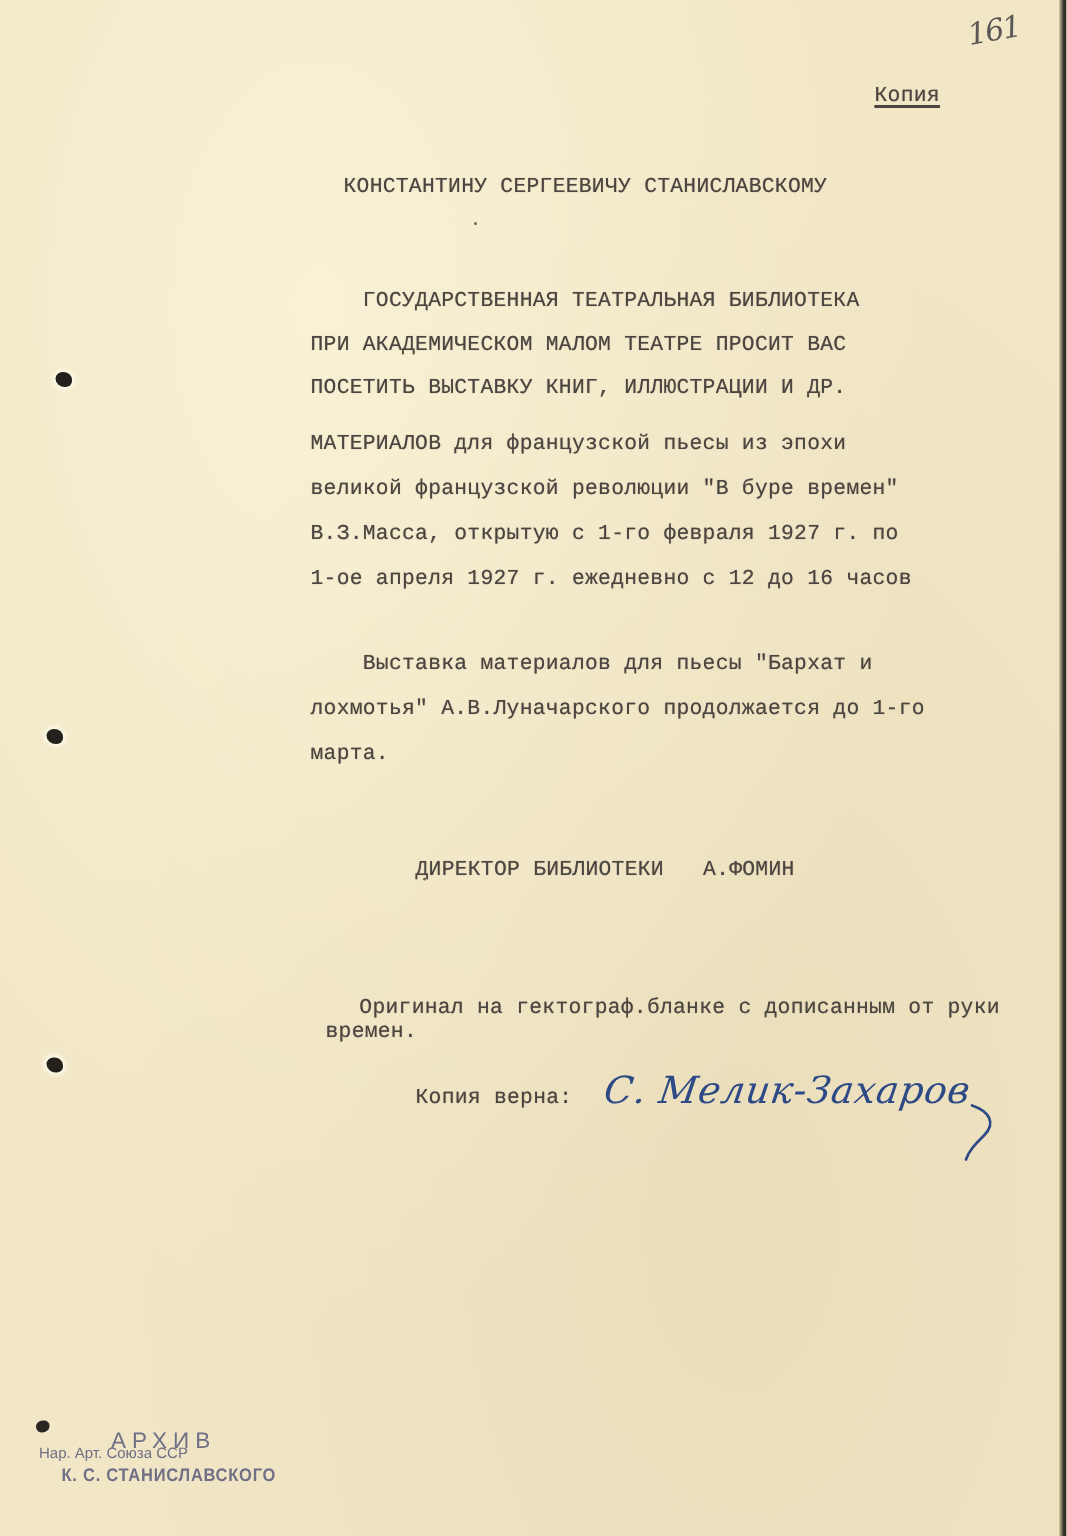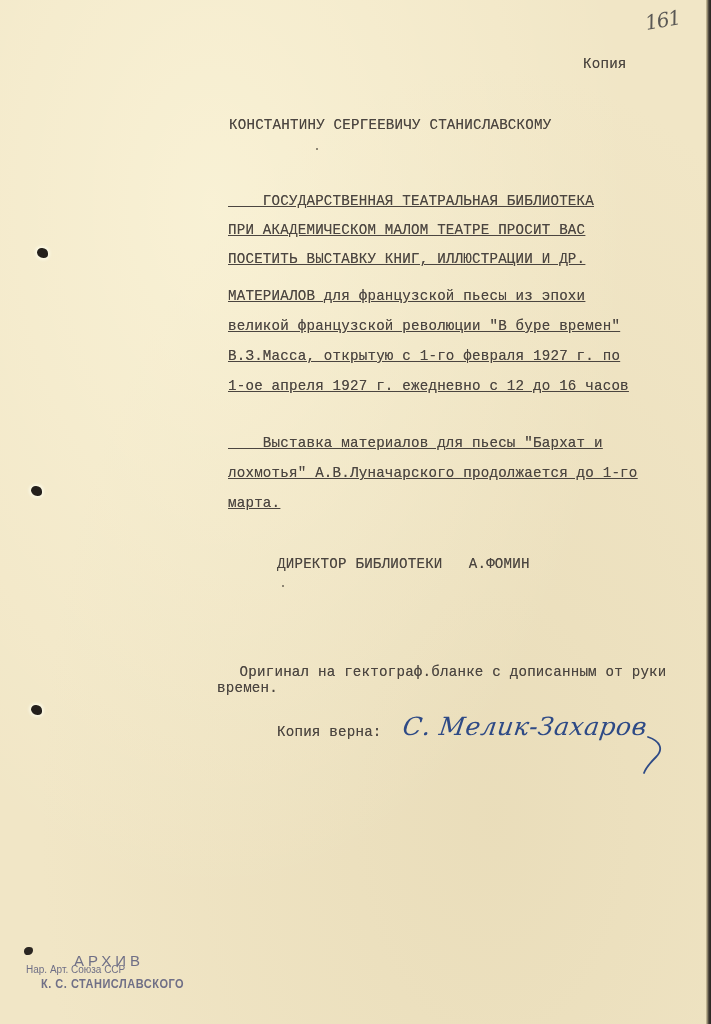--- a/index.html
+++ b/index.html
@@ -44,26 +44,27 @@
       left: 645px; top: 8px;
       font-family: "DejaVu Serif", serif;
       font-style: italic;
       font-size: 20px;
       color: #5a5855;
       transform: rotate(-10deg);
       letter-spacing: -1px;
     }
     .kopiya {
       left: 583px; top: 56px;
+      text-decoration: underline;
       text-underline-offset: 3px;
       text-decoration-thickness: 1.5px;
     }
     .addressee { left: 229px; top: 117px; }
-    .body-line { left: 228px; text-decoration: underline; }
-    .signoff { left: 277px; }
+    .body-line { left: 207px; }
+    .signoff { left: 277px; margin-top: 16px; }
     .handwritten {
       position: absolute;
       left: 403px; top: 712px;
       font-family: "DejaVu Serif", serif;
       font-style: italic;
       font-size: 25px;
       color: #2e4a86;
       letter-spacing: 0.5px;
       transform: skewX(-8deg);
     }

